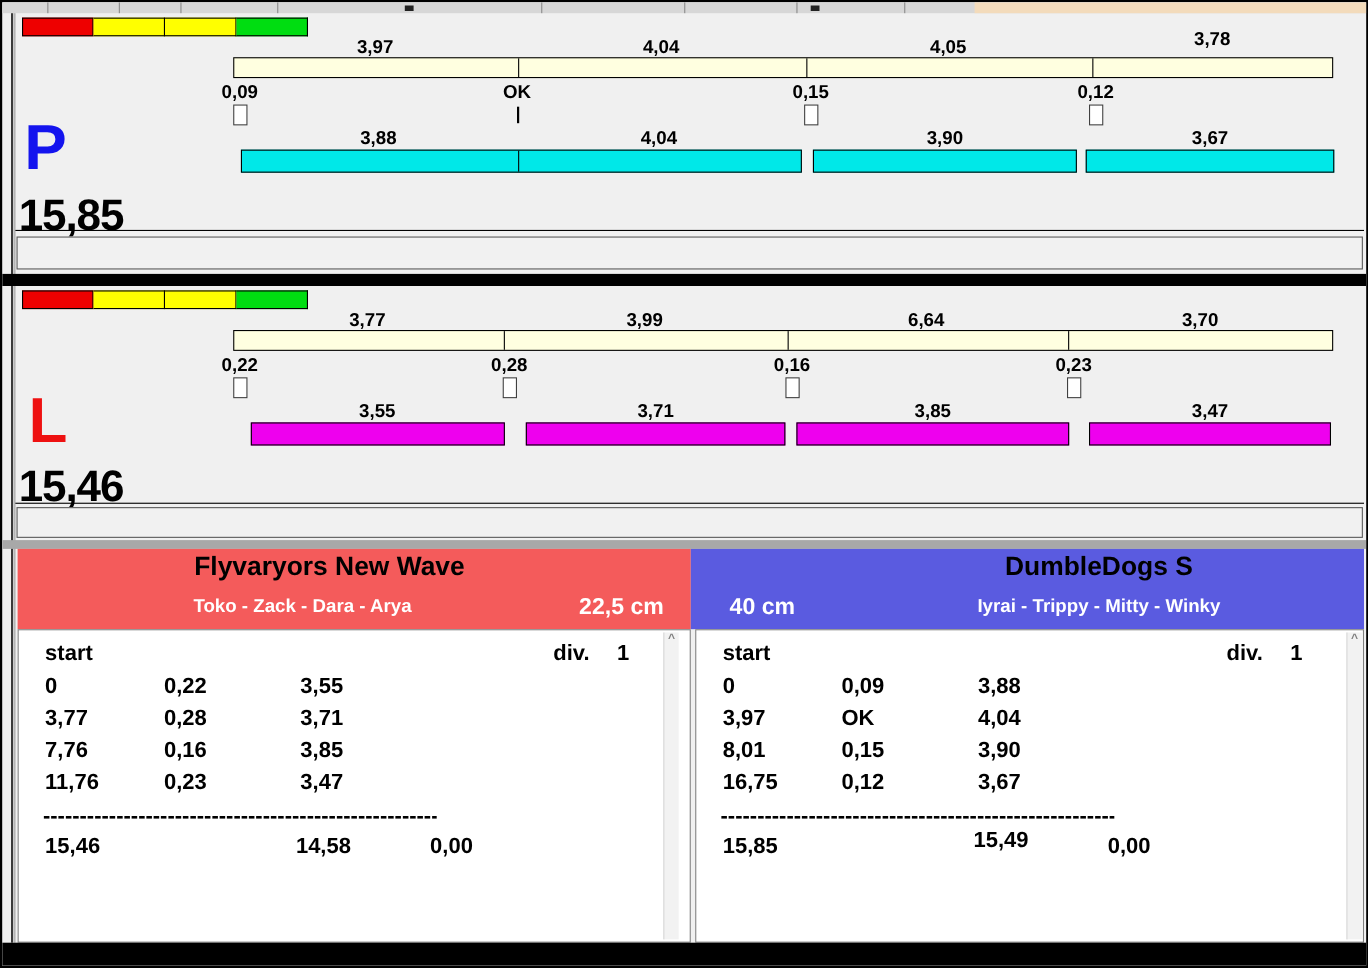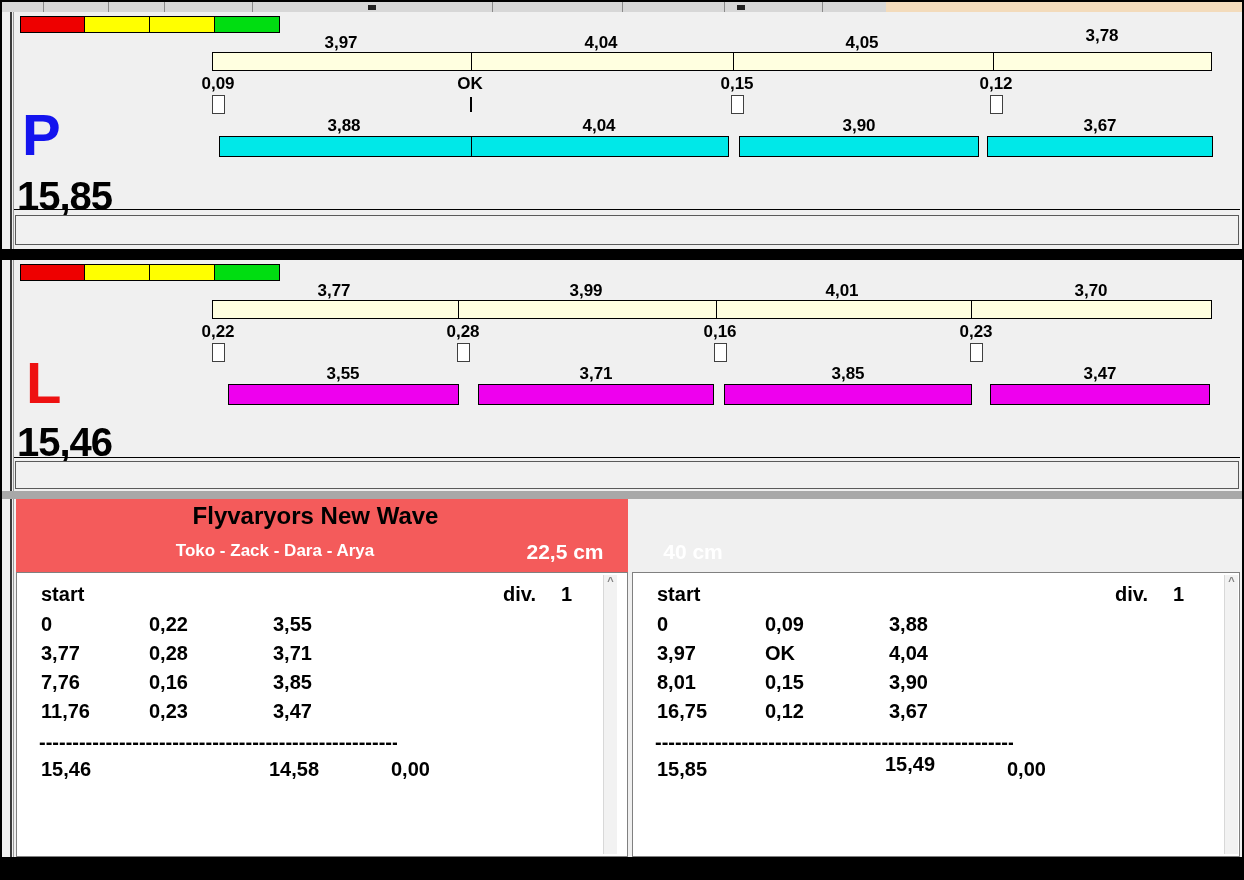--- a/index.html
+++ b/index.html
@@ -130,21 +130,21 @@
 
   <div class="lights" style="top:262px">
     <div class="light lr"></div>
     <div class="light ly"></div>
     <div class="light ly"></div>
     <div class="light lg"></div>
   </div>
 
   <span class="lbl" style="left:272px; top:279px">3,77</span>
   <span class="lbl" style="left:524px; top:279px">3,99</span>
-  <span class="lbl" style="left:780px; top:279px">4,01</span>
+  <span class="lbl" style="left:780px; top:279px">6,64</span>
   <span class="lbl" style="left:1029px; top:279px">3,70</span>
 
   <div class="cream" style="top:298px">
     <div class="divline" style="left:245px"></div>
     <div class="divline" style="left:503px"></div>
     <div class="divline" style="left:758px"></div>
   </div>
 
   <span class="lbl" style="left:156px; top:320px">0,22</span>
   <span class="lbl" style="left:401px; top:320px">0,28</span>
@@ -167,22 +167,26 @@
   <div class="barseg mag" style="left:988px; top:382px; width:220px"></div>
 
   <span class="biglet lred" style="left:24px; top:352px">L</span>
   <span class="bigtotal" style="left:15px; top:418px">15,46</span>
 
   <div class="hline" style="top:455px"></div>
   <div class="strip" style="top:459px; height:28px"></div>
   <div class="graybar" style="top:489px; height:8px"></div>
 
   <div class="hdr hdr-left">
-    <span class="teamtitle" style="left:16px; width:567px">Flyvaryors New Wave</span>
+    <span class="teamtitle" style="left:0; width:567px">Flyvaryors New Wave</span>
     <span class="dogs" style="left:16px; width:486px">Toko - Zack - Dara - Arya</span>
+  </div>
+  <div class="hdr hdr-right">
+    <span class="teamtitle" style="left:130px; width:482px">DumbleDogs S</span>
+    <span class="dogs" style="left:130px; width:482px">Iyrai - Trippy - Mitty - Winky</span>
   </div>
   <span class="cm" style="left:500px; width:126px">22,5 cm</span>
   <span class="cm" style="left:626px; width:130px">40 cm</span>
 
   <div class="tblpanel tbl-left">
     <span class="cell" style="left:24px; top:10px">start</span>
     <span class="cell" style="left:486px; top:10px">div.</span>
     <span class="cell" style="left:544px; top:10px">1</span>
 
     <span class="cell" style="left:24px; top:40px">0</span>

